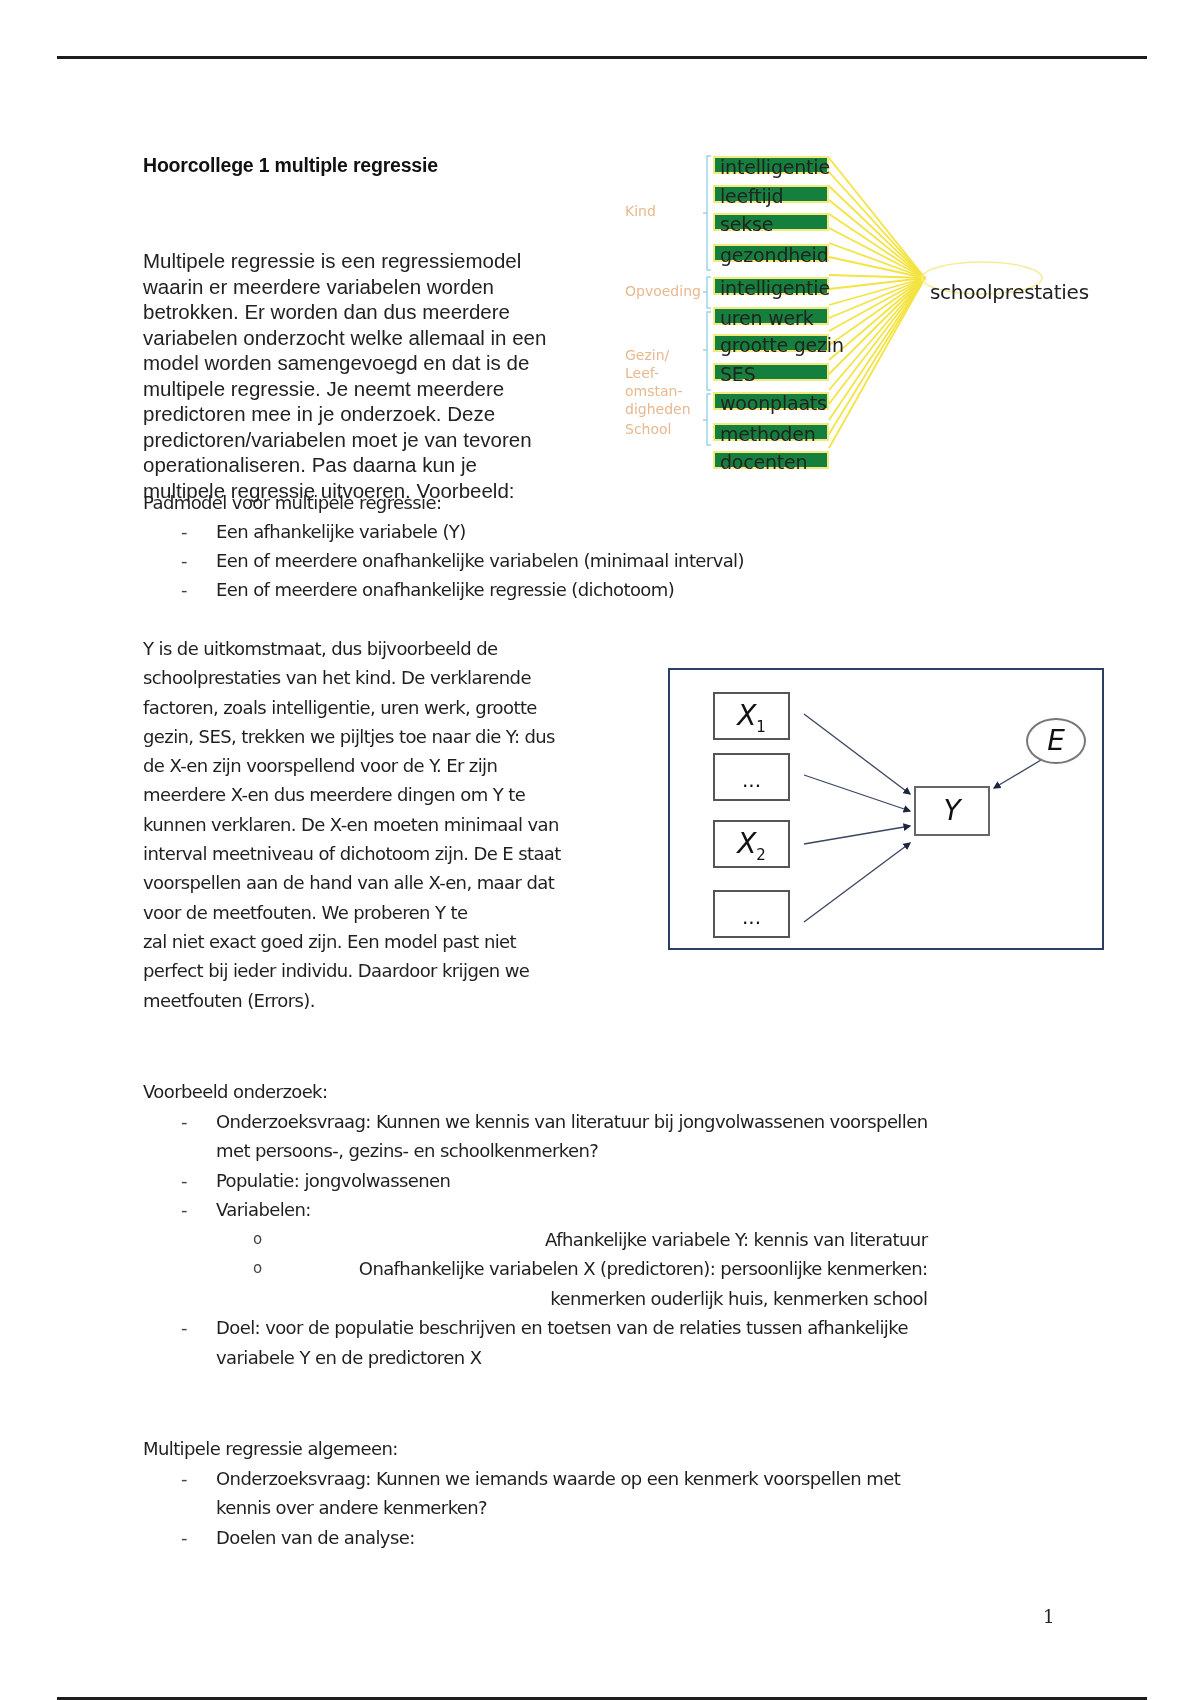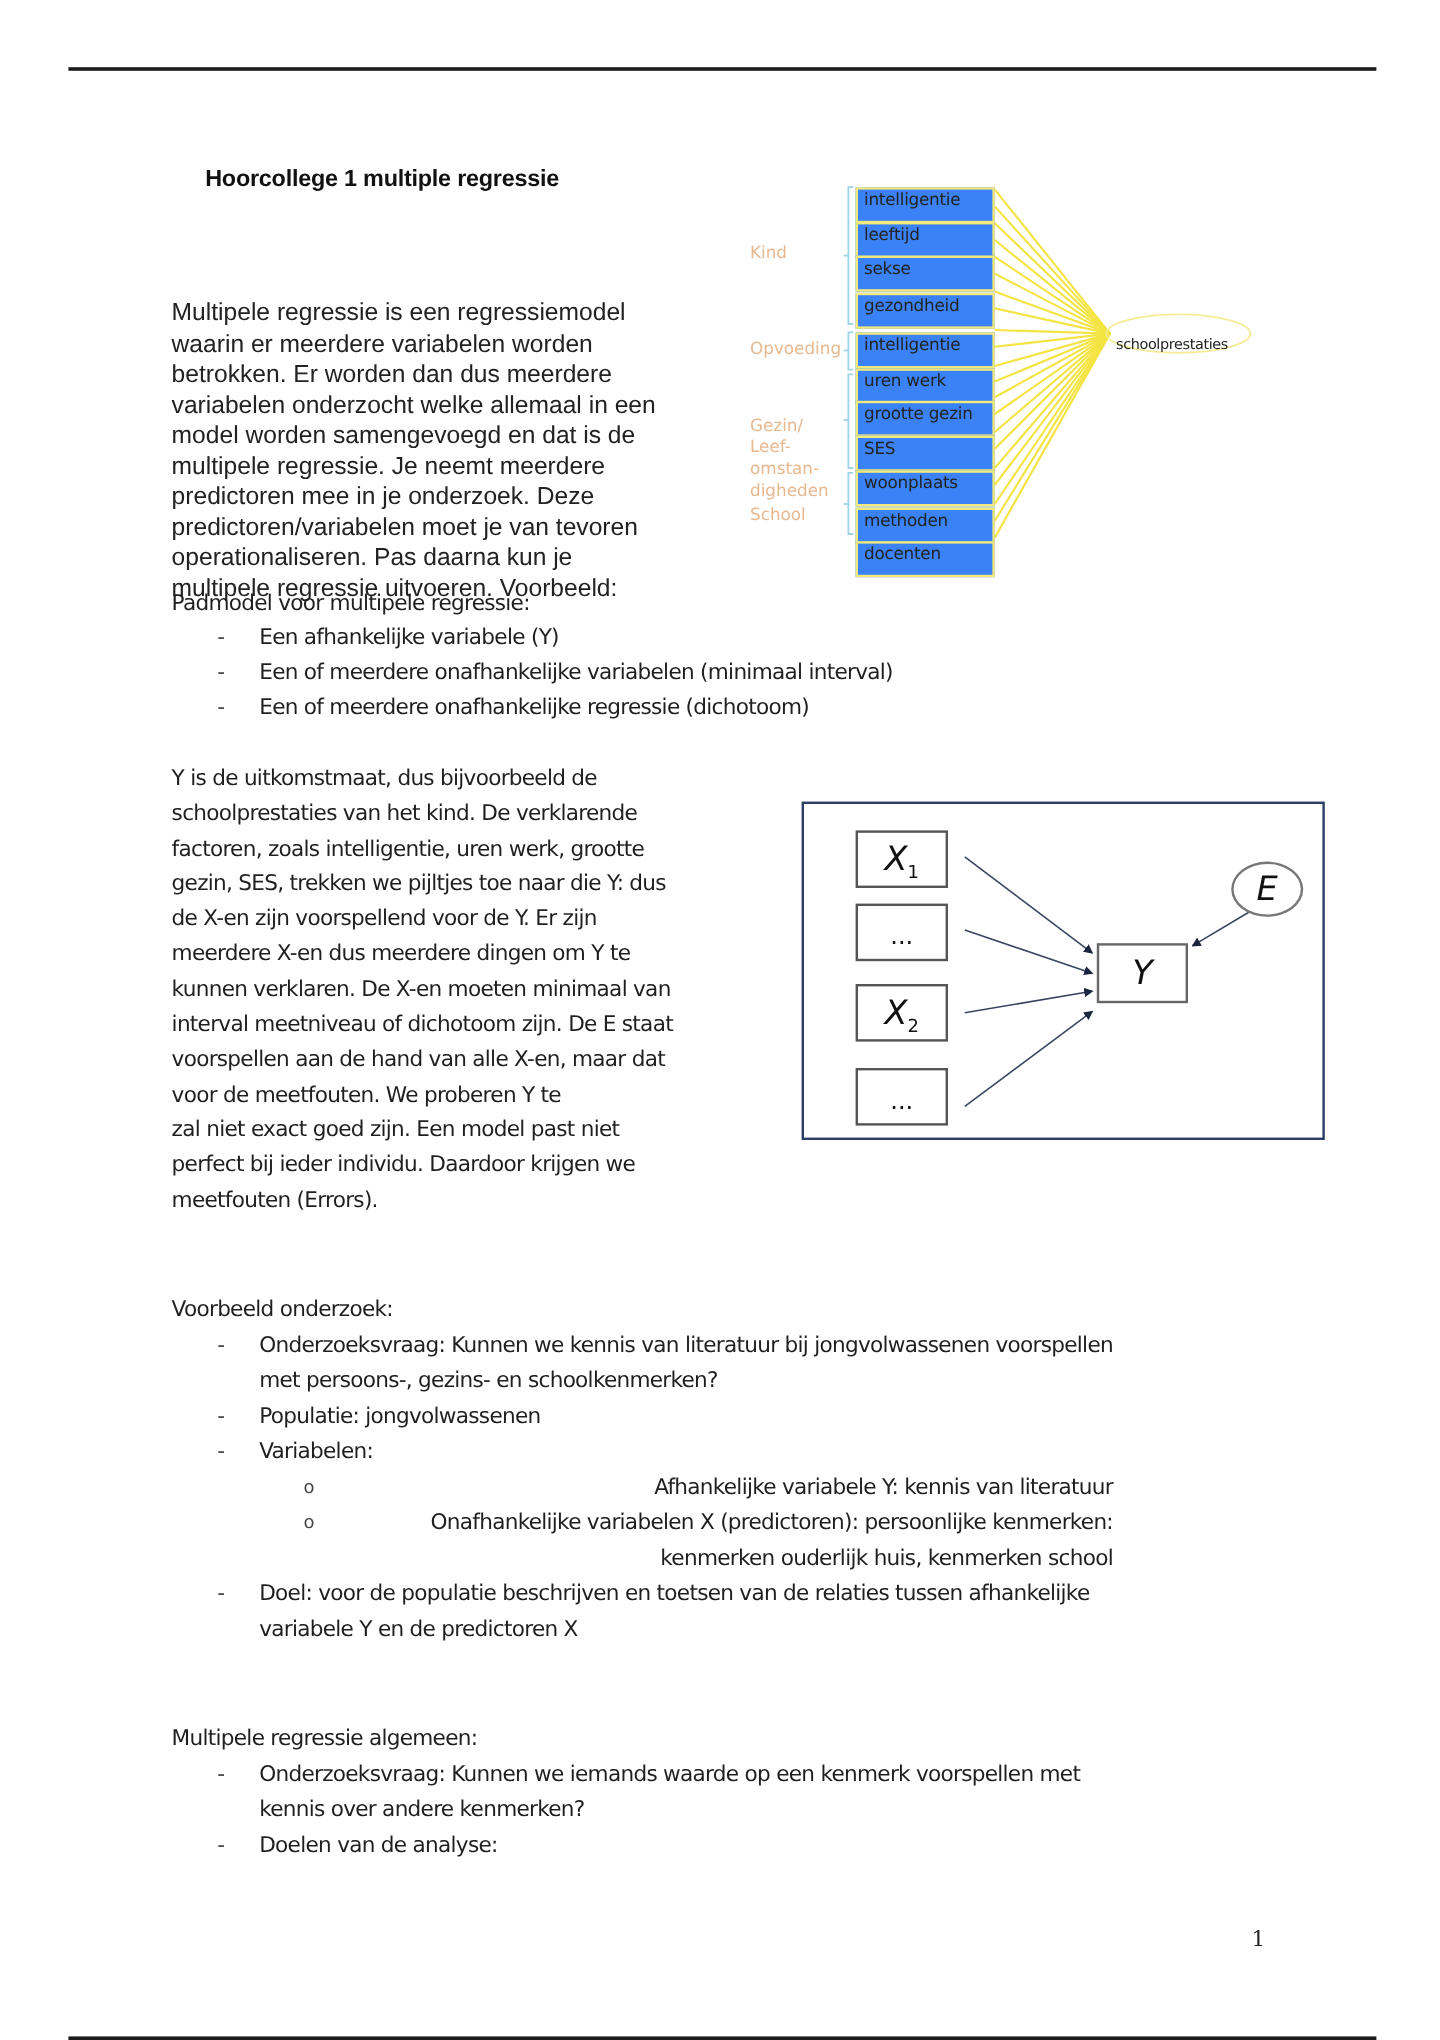--- a/index.html
+++ b/index.html
@@ -2,22 +2,22 @@
 <html><head>
 <meta charset="utf-8">
 <style>
   html, body { margin:0; padding:0; background:#ffffff; }
   body { width:1200px; height:1700px; position:relative; overflow:hidden;
          font-family:"Liberation Sans", sans-serif; color:#1a1a1a; }
   .rule { position:absolute; left:57px; width:1090px; height:3px; background:#1c1c1c; }
   .rule.top { top:56px; }
   .rule.bottom { top:1697px; }
 
-  .title { position:absolute; left:143px; top:138px; font-family:"Liberation Sans", sans-serif;
-           font-weight:bold; font-size:19.5px; color:#111; letter-spacing:-0.2px;margin-left:28px; }
+  .title { position:absolute; left:143px; top:154px; font-family:"Liberation Sans", sans-serif;
+           font-weight:bold; font-size:19.5px; color:#111; letter-spacing:-0.2px; }
   .intro { position:absolute; left:143px; top:200px; width:450px; font-size:20.5px; line-height:25.5px;
            color:#222;margin-top:48px; }
   .intro span { display:block; white-space:nowrap; }
 
   .body-text { font-family:"DejaVu Sans", sans-serif; font-size:18px; color:#1f1f1f; letter-spacing:-0.6px; }
 
   .section { position:absolute; left:143px; }
   .section .head { display:block; white-space:nowrap; }
   .list { margin:0; padding:0; list-style:none; }
   .list li { position:relative; white-space:nowrap; }
@@ -31,24 +31,24 @@
   .ytext span { display:block; white-space:nowrap; }
   .voorbeeld { top:1077px; line-height:29.5px; }
   .algemeen { top:1434px; line-height:29.5px; }
 
   .page-num { position:absolute; left:1043px; top:1606px; font-family:"DejaVu Serif", serif; font-size:18px; color:#222; }
 
   
   .diag1 { position:absolute; left:610px; top:150px; width:470px; height:330px; }
   .diag1 svg { position:absolute; left:0; top:0; }
   .cat { position:absolute; font-family:"DejaVu Sans", sans-serif; font-size:14px; color:#e8b88f; line-height:19px; }
-  .varbox { position:absolute; left:103px; width:116px; height:30px; border:2px solid #f3ea7e;
-            background:#3b82f6; font-family:"DejaVu Sans", sans-serif; font-size:14px; color:#222;
+  .varbox { position:absolute; left:103px; width:116px; height:18px; border:2px solid #f3ea7e;
+            background:#15803d; font-family:"DejaVu Sans", sans-serif; font-size:19px; color:#222;
             box-sizing:border-box; padding-left:5px; line-height:18px; white-space:nowrap; letter-spacing:-0.2px; }
-  .target { position:absolute; left:320px; top:130px; font-family:"DejaVu Sans", sans-serif; font-size:12px; color:#222; letter-spacing:-0.3px; }
+  .target { position:absolute; left:320px; top:130px; font-family:"DejaVu Sans", sans-serif; font-size:20px; color:#222; letter-spacing:-0.3px; }
 
   
   .diag2 { position:absolute; left:668px; top:668px; width:436px; height:282px; box-sizing:border-box;
            border:2px solid #2c3f63; background:#fff; }
   .xbox { position:absolute; left:43px; width:77px; height:48px; border:2px solid #555; box-sizing:border-box;
           font-family:"DejaVu Sans", sans-serif; font-style:italic; font-size:28px; text-align:center; line-height:44px; color:#111; }
   .xbox sub { font-size:15px; font-style:normal; }
   .xbox.dots { font-style:normal; font-size:20px; line-height:50px; }
   .ybox { position:absolute; left:244px; top:116px; width:76px; height:50px; border:2px solid #666; box-sizing:border-box;
           font-family:"DejaVu Sans", sans-serif; font-style:italic; font-size:28px; text-align:center; line-height:46px; color:#111; }

